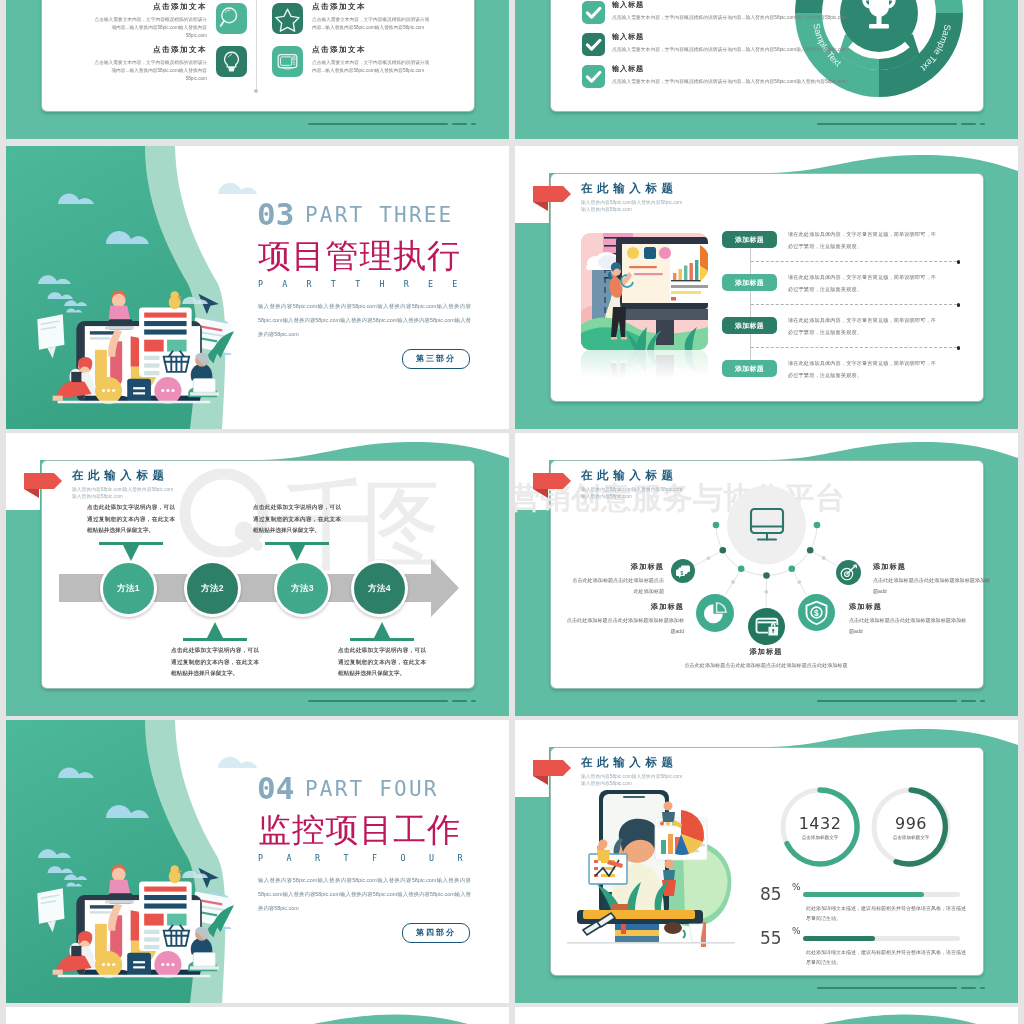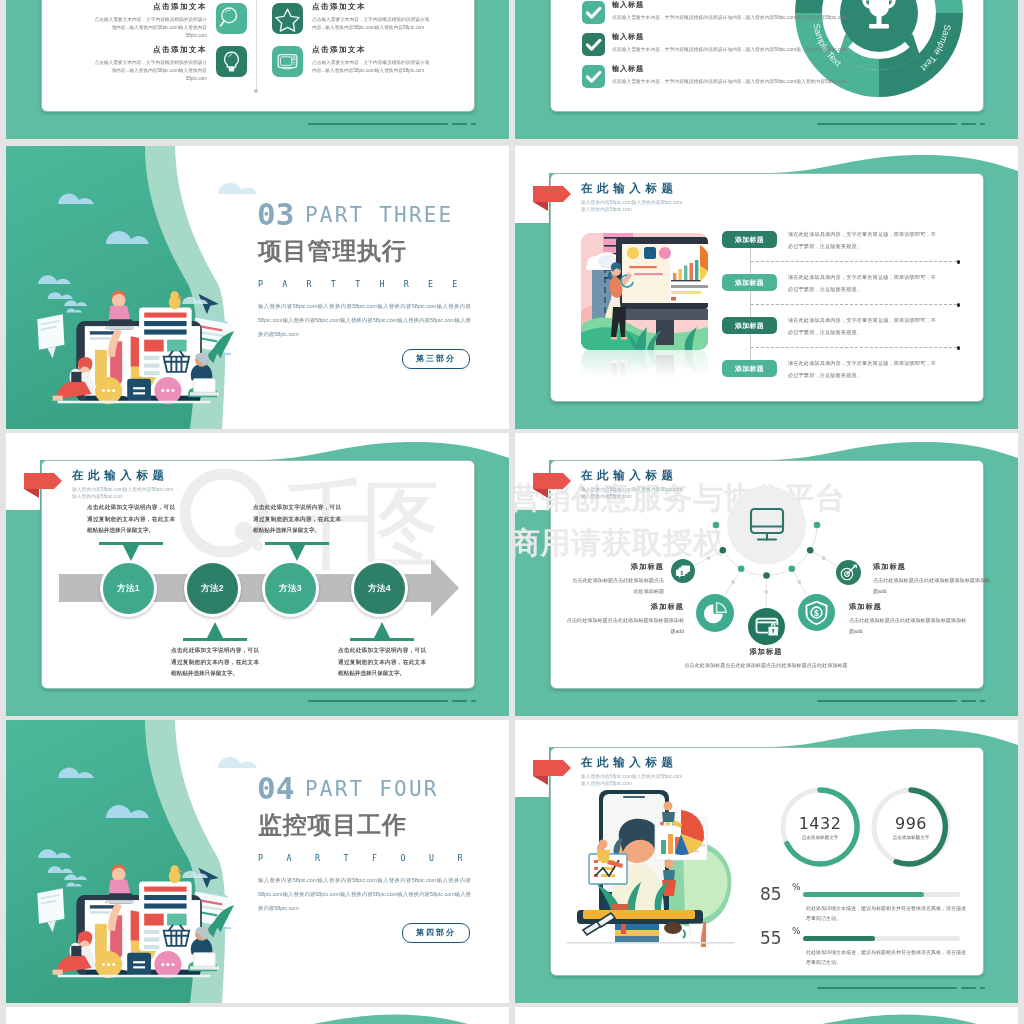--- a/index.html
+++ b/index.html
@@ -140,21 +140,21 @@
   .s4-rows .dash{position:absolute;left:236px;width:206px;border-top:0.7px dashed #b0b0b0;}
   .s4-rows .dash i{position:absolute;right:-3.4px;top:-1.9px;width:3.4px;height:3.4px;border-radius:50%;background:#222;}
 
   
   .part .bgwhite{position:absolute;inset:0;background:#fff;}
   .part .num{position:absolute;font-size:31px;font-weight:bold;color:#86a9bd;letter-spacing:0px;
              line-height:1;white-space:nowrap;
              font-family:"DejaVu Sans Mono",monospace;}
   .part .pen{position:absolute;font-size:21px;color:#86a9bd;letter-spacing:2.2px;line-height:1;
              white-space:nowrap;font-family:"DejaVu Sans Mono",monospace;}
-  .part .zhbig{position:absolute;font-size:24px;font-weight:bold;color:#737373;letter-spacing:0.8px;
+  .part .zhbig{position:absolute;font-size:33px;font-weight:normal;color:#be185d;letter-spacing:0.8px;
                line-height:1;white-space:nowrap;}
   .part .spaced{position:absolute;font-size:8.4px;color:#2b6a8c;letter-spacing:7.1px;line-height:1;
                 white-space:nowrap;font-family:"DejaVu Sans Mono",monospace;}
   .part .body{position:absolute;font-size:5.4px;color:#6e8593;line-height:2.6;width:213px;text-align:justify;}
   .part .pill{position:absolute;border:1.1px solid #17567a;border-radius:9px;color:#17567a;
               font-size:8px;font-weight:bold;letter-spacing:2px;padding:3px 13px 4px;}
   .part .partwave{position:absolute;left:0;top:0;}
   .part .pillus{position:absolute;left:12px;top:136px;}
   .part .pclouds{position:absolute;left:0;top:0;}
   .part .num{left:251px;top:53px;}
@@ -606,21 +606,21 @@
     </svg>
     <div class="s5circles">
       <div class="s5c" style="left:94px">
         <span class="ring light"></span>
         <span class="lab">方法1</span>
       </div>
       <div class="s5c" style="left:178px">
         <span class="ring dark"></span>
         <span class="lab">方法2</span>
       </div>
-      <div class="s5c" style="left:256px">
+      <div class="s5c" style="left:268px">
         <span class="ring light"></span>
         <span class="lab">方法3</span>
       </div>
       <div class="s5c" style="left:345px">
         <span class="ring dark"></span>
         <span class="lab">方法4</span>
       </div>
     </div>
     <div class="s5txt t1">
       <div class="ct">点击此处添加文字说明内容，可以通过复制您的文本内容，在此文本框粘贴并选择只保留文字。</div>
@@ -659,21 +659,20 @@
 
   <div class="slide cs sl-col2 r3">
     <div class="topwhite"></div>
     <div class="leftwhite"></div>
     <svg class="archbg" width="503" height="40" viewBox="0 0 503 40">
       <path d="M255,27 C300,26.5 330,14 380,10 C440,6 475,15 503,25 L503,27 Z" fill="#5ebda3"></path>
     </svg>
     <div class="card"></div>
     <div class="wm6">
       <div>营销创意服务与协作平台</div>
-      <div>商用请获取授权</div>
     </div>
     <div class="hdr">
       <svg class="flagsvg" width="40" height="28" viewBox="0 0 40 28">
         <path d="M1,3 L31,3 L39,11 L31,19 L1,19 Z" fill="#e8534b"></path>
         <path d="M1,19 L16,19 L16,28 Z" fill="#c1403c"></path>
       </svg>
       <h2>在此输入标题</h2>
       <div class="sub first">输入替换内容58pic.com输入替换内容58pic.com</div>
       <div class="sub">输入替换内容58pic.com</div>
     </div>

